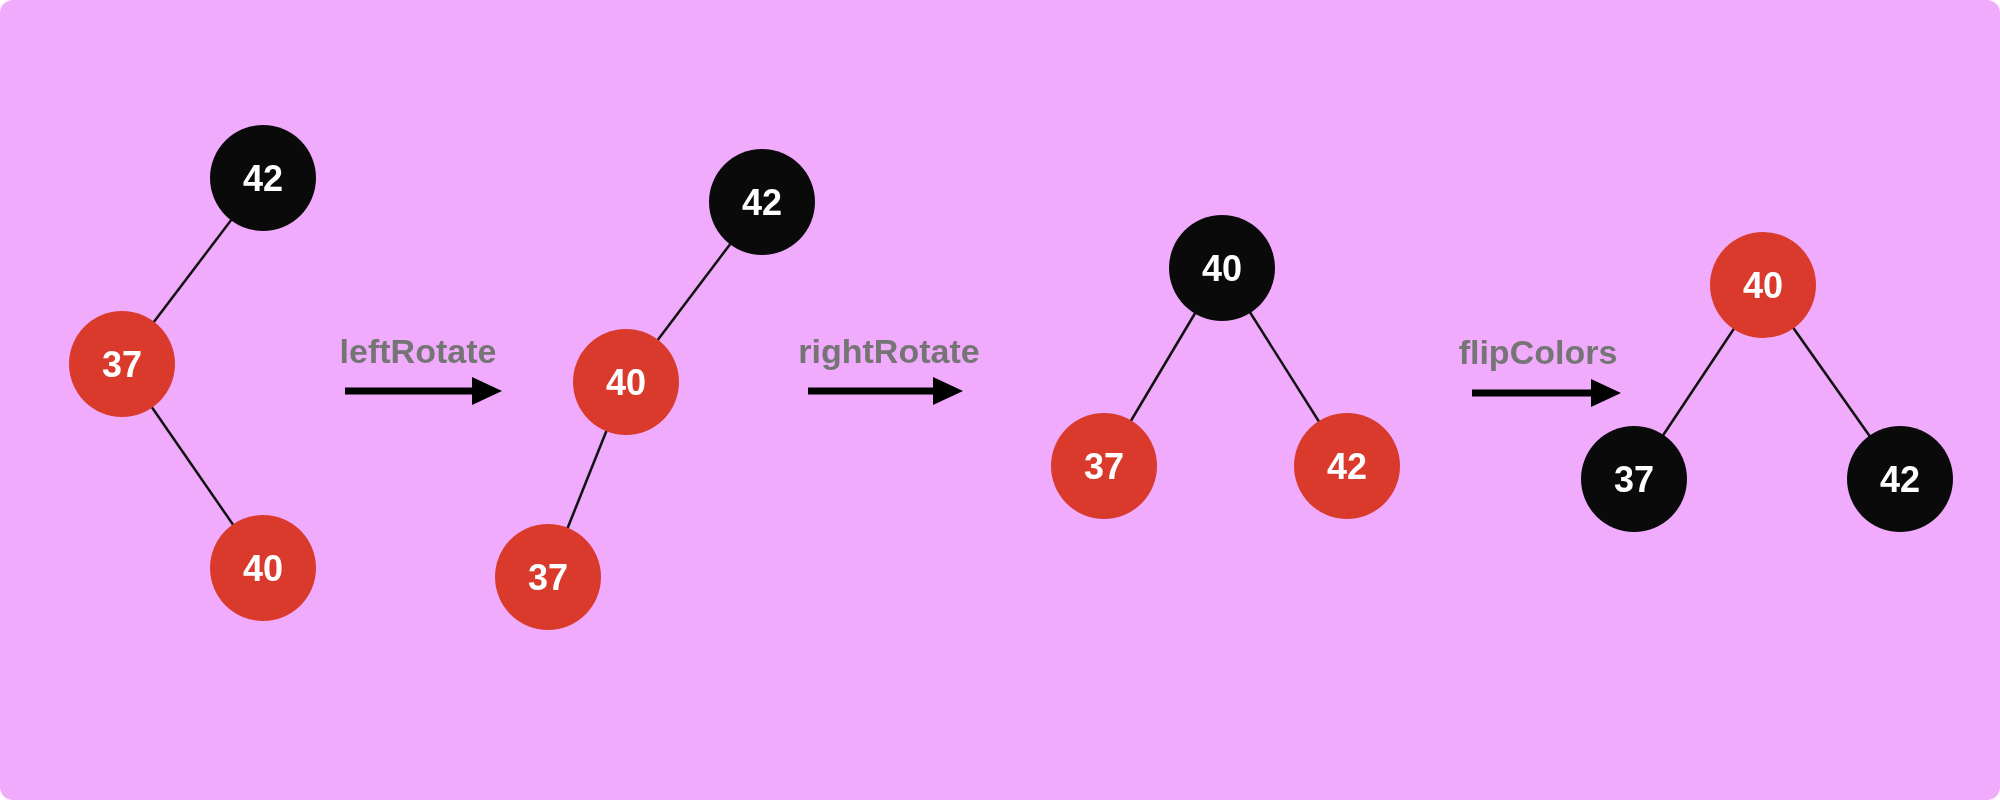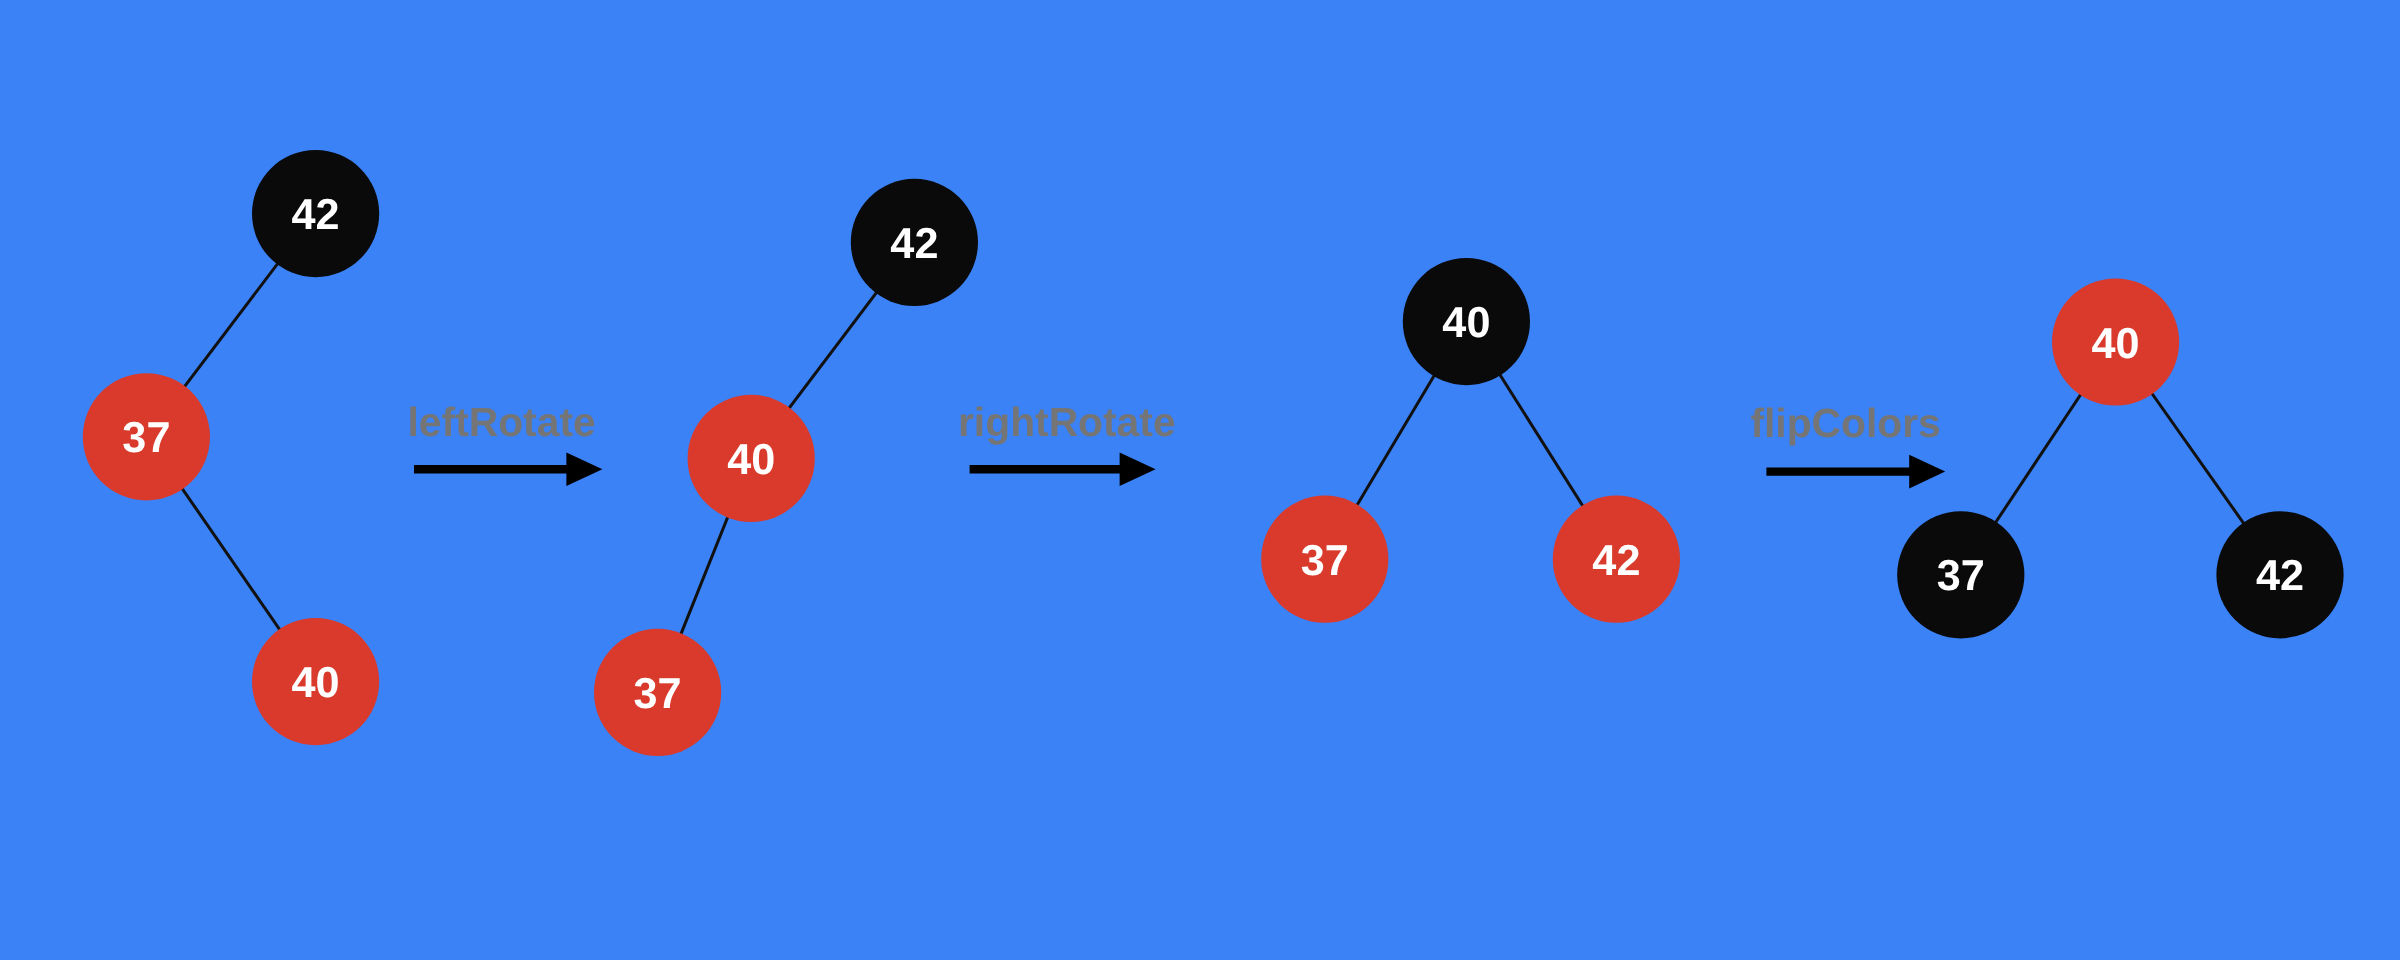--- a/index.html
+++ b/index.html
@@ -4,23 +4,24 @@
 <style>
   html, body {
     margin: 0;
     padding: 0;
     background: #ffffff;
   }
   .canvas {
     position: relative;
     width: 2000px;
     height: 800px;
-    background: #3b82f6;
+    background: #f0abfc;
     overflow: hidden;
     font-family: "Liberation Sans", sans-serif;
+    border-radius: 13px;
   }
   svg { display: block; }
   .node-label {
     font-family: "Liberation Sans", sans-serif;
     font-size: 36px;
     font-weight: bold;
   }
   .op-label {
     font-family: "Liberation Sans", sans-serif;
     font-size: 34px;

